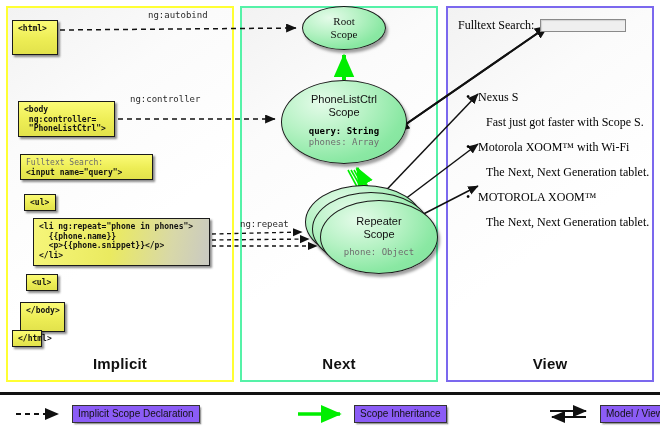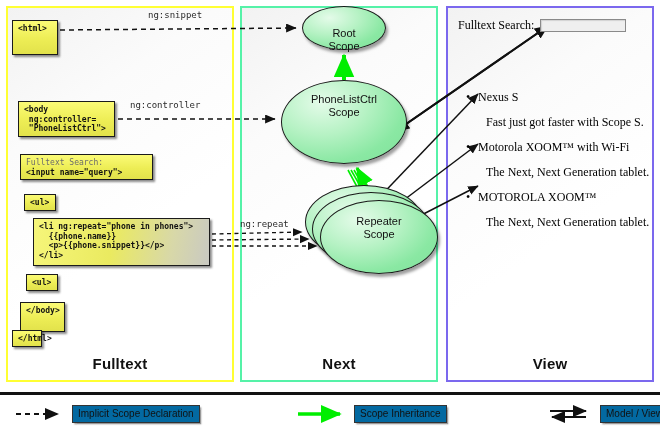--- a/index.html
+++ b/index.html
@@ -65,21 +65,21 @@
 
   
   .edge-label{
     position:absolute;
     font-family:"DejaVu Sans Mono","Liberation Mono",monospace;
     font-size:9px;
     color:#2b2b2b;
     white-space:nowrap;
   }
   #lbl-autobind  {left:148px;top:10px;}
-  #lbl-controller{left:130px;top:94px;margin-top:6px;}
+  #lbl-controller{left:130px;top:94px;}
   #lbl-repeat    {left:240px;top:219px;}
 
   
   .scope{
     position:absolute;
     border-radius:50%;
     border:1.6px solid #1a1a1a;
     background:radial-gradient(ellipse at 32% 26%, #e4fbe9 0%, #b6f2c4 38%, #8ae8a3 70%, #7fe09a 100%);
     box-shadow:2px 3px 3px rgba(0,0,0,.38);
     box-sizing:border-box;
@@ -95,21 +95,21 @@
   .scope .props{
     font-family:"DejaVu Sans Mono","Liberation Mono",monospace;
     font-size:9px;
     line-height:11px;
     color:#6e6e6e;
     white-space:pre;
   }
   .scope .props b{color:#000;font-weight:bold;}
 
   #scope-root{left:302px;top:6px;width:84px;height:44px;}
-  #scope-root .title{padding-top:20px;}
+  #scope-root .title{padding-top:8px;font-family:Liberation Serif, serif;}
 
   #scope-ctrl{left:281px;top:80px;width:126px;height:84px;}
   #scope-ctrl .title{padding-top:12px;}
   #scope-ctrl .props{margin-top:8px;}
 
   #scope-rep3{left:305px;top:185px;width:118px;height:74px;}
   #scope-rep2{left:312px;top:192px;width:118px;height:74px;}
   #scope-rep1{left:320px;top:200px;width:118px;height:74px;}
   #scope-rep1 .title{padding-top:14px;}
   #scope-rep1 .props{margin-top:7px;}
@@ -138,41 +138,41 @@
   .phone-snip{position:absolute;left:34px;font-size:12px;white-space:nowrap;}
 
   
   #wires{position:absolute;left:0;top:0;width:660px;height:435px;pointer-events:none;}
 
   
   #divider{position:absolute;left:0;top:392px;width:660px;height:3px;background:#111;}
   .legend-item{position:absolute;top:404px;height:20px;display:flex;align-items:center;}
   .legend-box{
     border:1px solid #333;
-    background:#0369a1;
+    background:#8b5cf6;
     box-shadow:1.5px 1.5px 1.5px rgba(0,0,0,.4);
     font-size:10px;
     color:#111;
     padding:2px 5px;
     white-space:nowrap;
     line-height:12px;
   }
   #legend-1{left:14px;}
   #legend-2{left:296px;}
   #legend-3{left:548px;}
   .legend-glyph{width:52px;height:20px;margin-right:6px;flex:0 0 52px;}
   #legend-3 .legend-glyph{width:46px;flex:0 0 46px;}
 </style>
 </head>
 <body>
 
 <div id="root">
 
   <div class="panel" id="panel-template">
-    <div class="panel-label">Fulltext</div>
+    <div class="panel-label">Implicit</div>
   </div>
   <div class="panel" id="panel-model">
     <div class="panel-label">Next</div>
   </div>
   <div class="panel" id="panel-view">
     <div class="panel-label">View</div>
   </div>
 
   <div class="codebox" id="box-html"><b>&lt;html&gt;</b></div>
 
@@ -189,21 +189,21 @@
   {{phone.name}}
   &lt;p&gt;{{phone.snippet}}&lt;/p&gt;
 &lt;/li&gt;</b></div>
 
   <div class="codebox" id="box-ul2"><b>&lt;ul&gt;</b></div>
 
   <div class="codebox" id="box-bodyend"><b>&lt;/body&gt;</b></div>
 
   <div class="codebox" id="box-htmlend"><b>&lt;/html&gt;</b></div>
 
-  <div class="edge-label" id="lbl-autobind">ng:snippet</div>
+  <div class="edge-label" id="lbl-autobind">ng:autobind</div>
   <div class="edge-label" id="lbl-controller">ng:controller</div>
   <div class="edge-label" id="lbl-repeat">ng:repeat</div>
 
   <svg id="wires" viewBox="0 0 660 435">
     <defs>
       <marker id="ah-black" markerWidth="8" markerHeight="8" refX="6.6" refY="3" orient="auto">
         <path d="M0,0 L7,3 L0,6 z" fill="#111"></path>
       </marker>
       <marker id="ah-green" markerWidth="7" markerHeight="7" refX="5.6" refY="2.6" orient="auto">
         <path d="M0,0 L6,2.6 L0,5.2 z" fill="#00ee00"></path>
@@ -252,29 +252,32 @@
         <div>Root</div>
         <div>Scope</div>
       </div>
   </div>
 
   <div class="scope" id="scope-ctrl">
     <div class="title">
         <div>PhoneListCtrl</div>
         <div>Scope</div>
       </div>
+    <div class="props"><b>query: String</b>
+<span>phones: Array</span></div>
   </div>
 
   <div class="scope" id="scope-rep3"></div>
   <div class="scope" id="scope-rep2"></div>
   <div class="scope" id="scope-rep1">
     <div class="title">
         <div>Repeater</div>
         <div>Scope</div>
       </div>
+    <div class="props"><span>phone: Object</span></div>
   </div>
 
   <div id="view-inner">
     <div id="view-search-row">
       <span>Fulltext Search:</span>
       <input id="view-search-input" type="text" placeholder="" style="">
     </div>
 
     <div class="phone-item" style="top:78px;">
       <span class="bullet">•</span>

